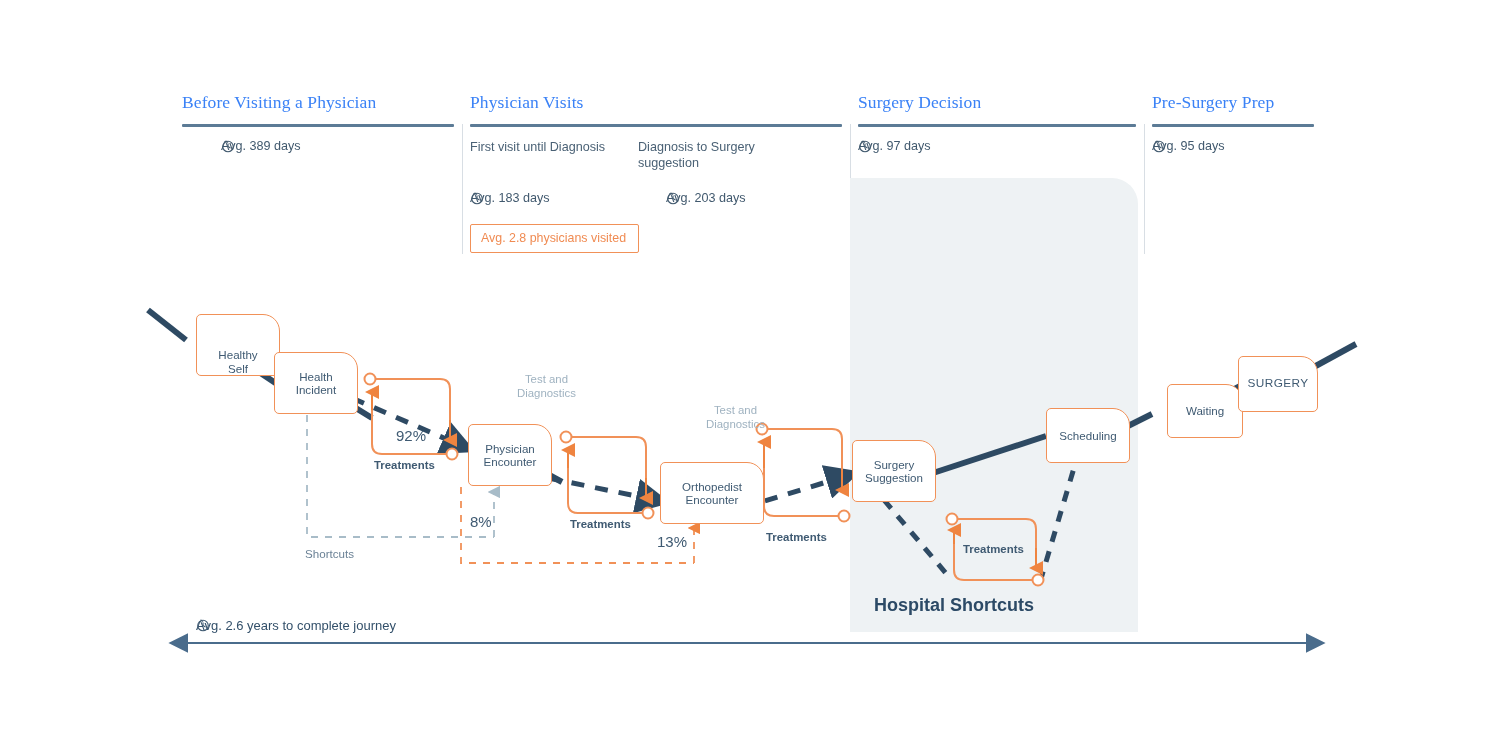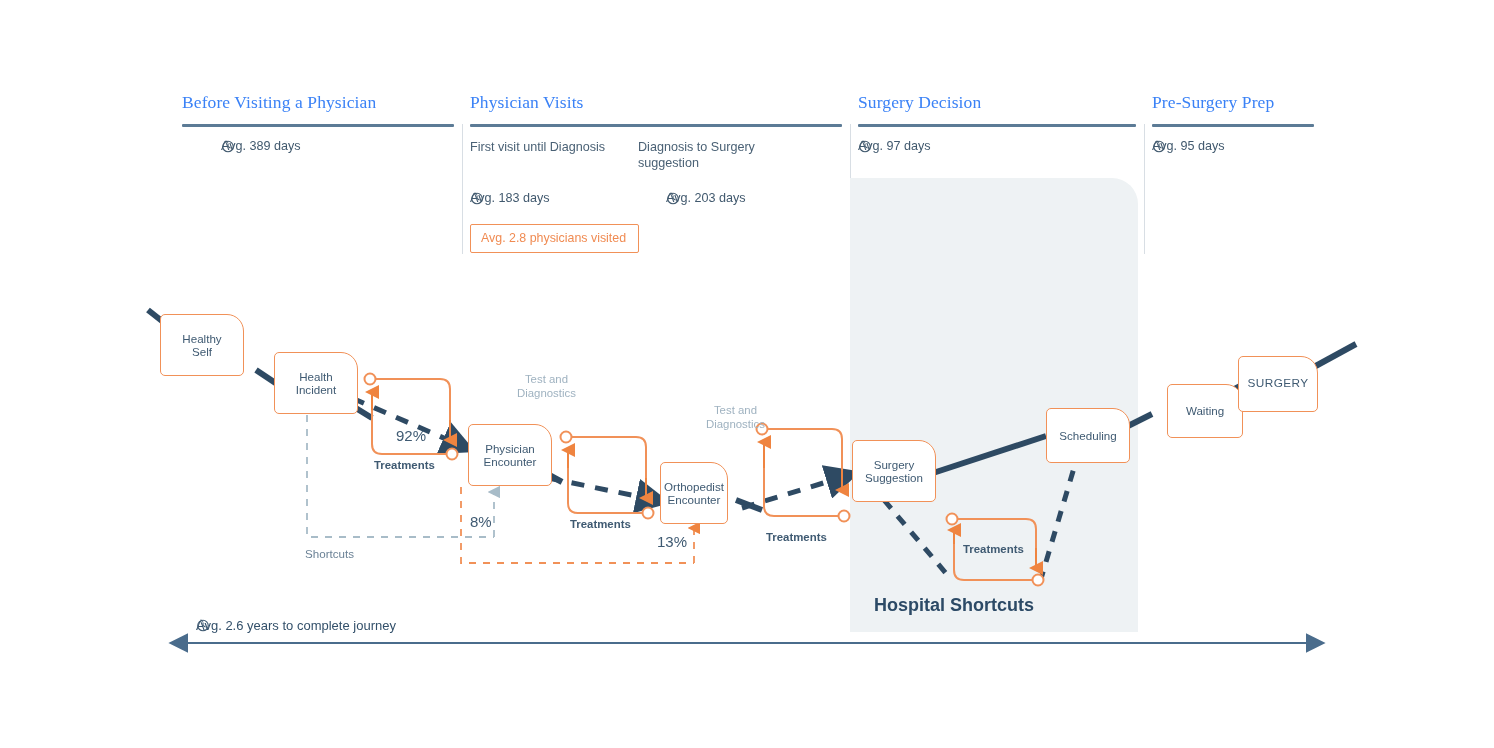--- a/index.html
+++ b/index.html
@@ -213,30 +213,30 @@
           <path d="M8 5.4 L8 8.6 L10.3 10.1" fill="none" stroke="#41596e" stroke-width="1.3" stroke-linecap="round"></path>
           <path d="M5.6 2.4 L7.6 3.6" fill="none" stroke="#41596e" stroke-width="1.3" stroke-linecap="round"></path>
         </svg>
         <span>Avg. 95 days</span>
       </div>
       <div class="sec-divider" style="left: 462px; top: 124px; height: 130px;"></div>
       <div class="sec-divider" style="left: 850px; top: 124px; height: 54px;"></div>
       <div class="sec-divider" style="left: 1144px; top: 124px; height: 130px;"></div>
     </div>
   <div id="nodes-layer">
-      <div class="node " style="left: 160px; top: 314px; width: 84px; height: 62px;">
+      <div class="node " style="left: 196px; top: 314px; width: 84px; height: 62px; align-items: flex-end;">
         <span>Healthy<br>Self</span>
       </div>
       <div class="node " style="left: 274px; top: 352px; width: 84px; height: 62px;">
         <span>Health<br>Incident</span>
       </div>
       <div class="node " style="left: 468px; top: 424px; width: 84px; height: 62px;">
         <span>Physician<br>Encounter</span>
       </div>
-      <div class="node " style="left: 660px; top: 462px; width: 68px; height: 62px;">
+      <div class="node " style="left: 660px; top: 462px; width: 104px; height: 62px;">
         <span>Orthopedist<br>Encounter</span>
       </div>
       <div class="node " style="left: 852px; top: 440px; width: 84px; height: 62px;">
         <span>Surgery<br>Suggestion</span>
       </div>
       <div class="node " style="left: 1046px; top: 408px; width: 84px; height: 55px;">
         <span>Scheduling</span>
       </div>
       <div class="node " style="left: 1167px; top: 384px; width: 76px; height: 54px;">
         <span>Waiting</span>

